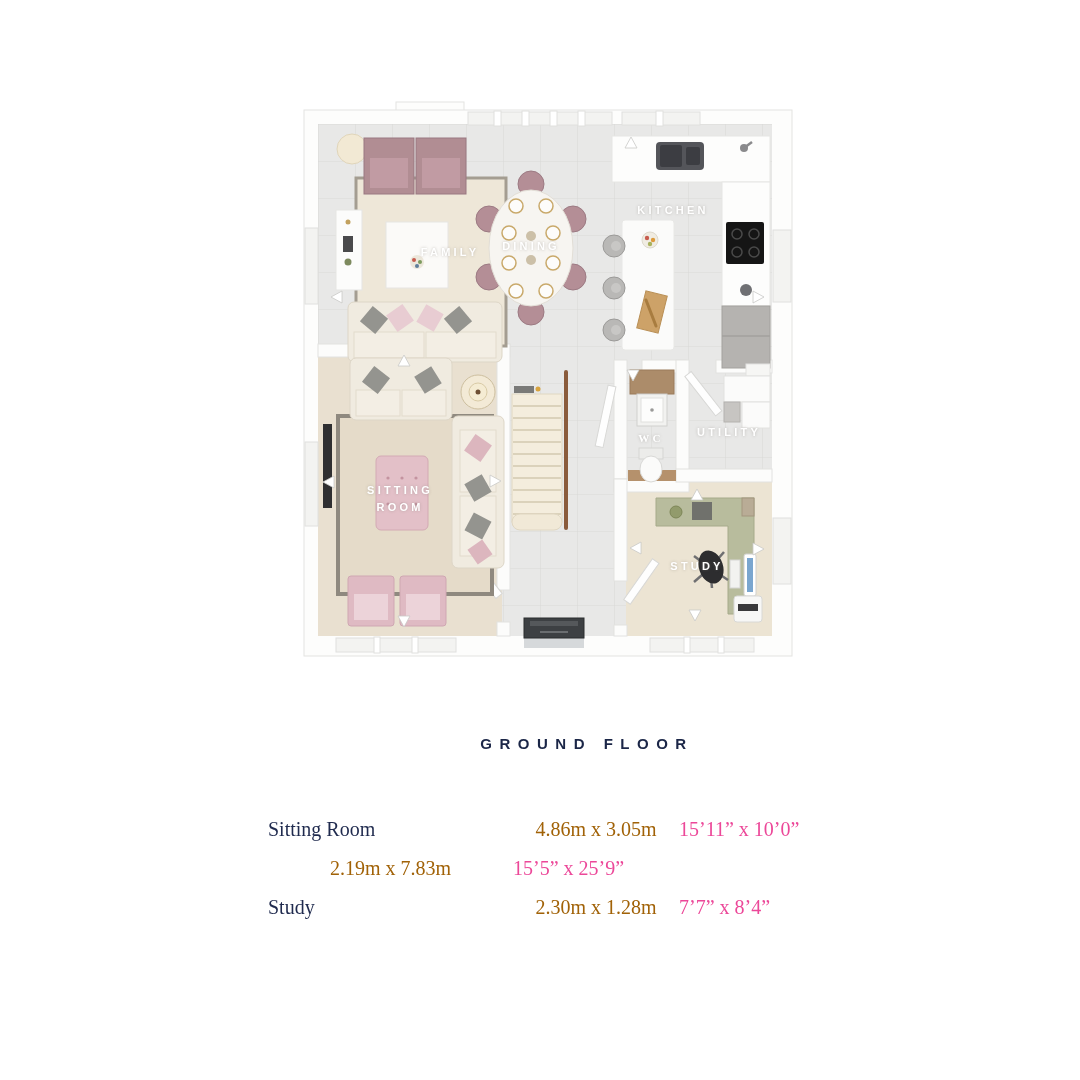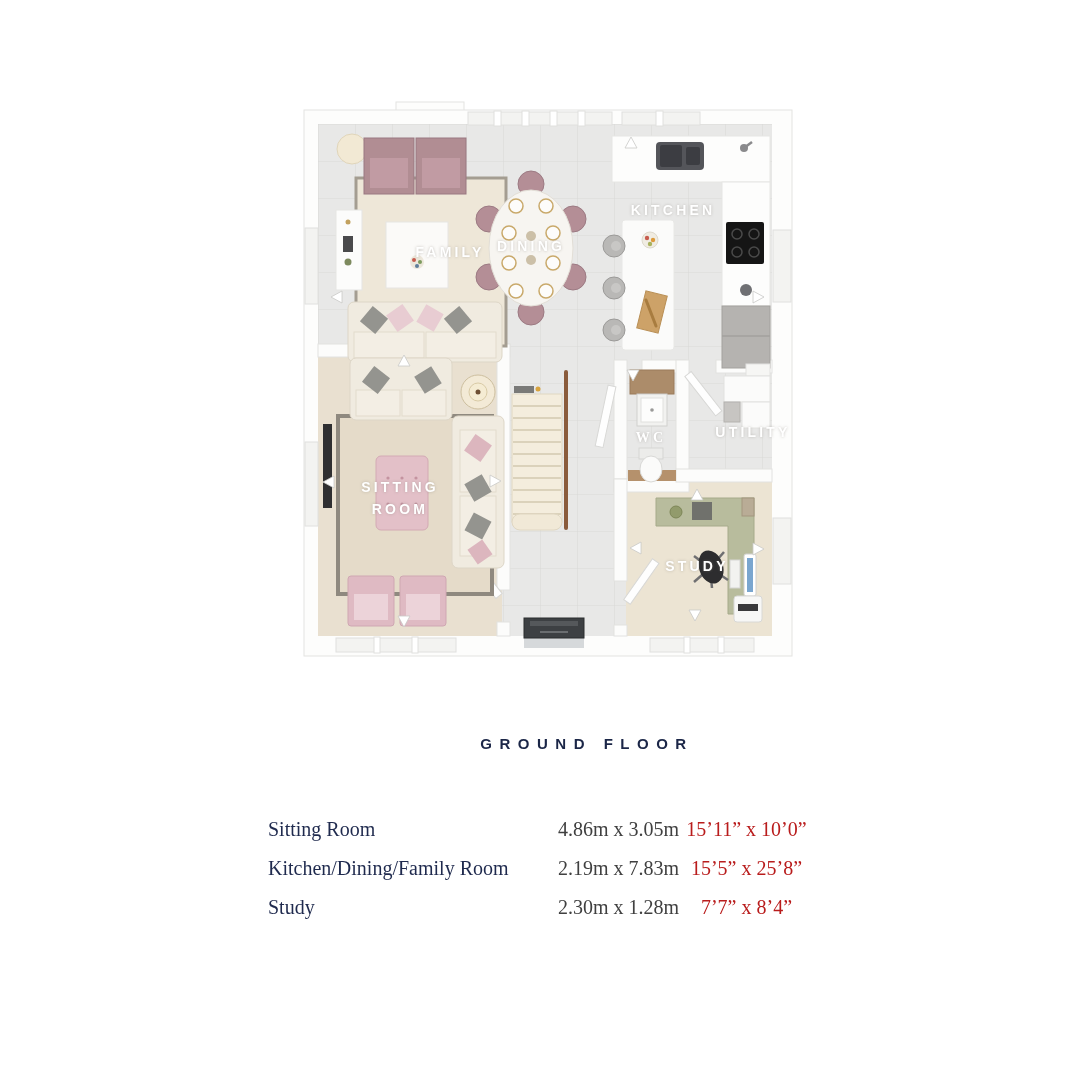--- a/index.html
+++ b/index.html
@@ -3,38 +3,38 @@
 <meta charset="utf-8">
 <style>
   html,body{margin:0;padding:0;}
   body{
     width:1080px;height:1080px;position:relative;overflow:hidden;
     background:#ffffff;
     font-family:"Liberation Sans", sans-serif;
   }
   .plan-wrap{position:absolute;left:0;top:0;width:1080px;height:1080px;}
   .room-label{
-    position:absolute;color:#ffffff;font-size:14px;font-weight:700;
+    position:absolute;color:#ffffff;font-size:11px;font-weight:700;
     letter-spacing:3.2px;text-align:center;transform:translate(-50%,-50%);
     text-shadow:0 0 3px rgba(130,125,118,.45);white-space:nowrap;
     font-family:"Liberation Sans", sans-serif;
   }
   .room-label.two-line{white-space:normal;width:86px;line-height:1.55;}
   .floor-title{
     position:absolute;left:0;top:735px;width:1080px;text-align:center;
     color:#1b2647;font-size:15px;font-weight:700;letter-spacing:7.5px;margin-left:47px;
   }
   .dim-table{
     position:absolute;left:268px;top:817px;width:546px;
     font-family:"Liberation Serif", serif;font-size:20px;
   }
   .dim-row{display:grid;grid-template-columns:245px 166px 135px;margin-bottom:14px;line-height:25px;}
   .dim-room{color:#1f2a4e;text-align:left;}
-  .dim-metric{color:#404040;text-align:right;}
-  .dim-imperial{color:#b91c1c;text-align:center;}
+  .dim-metric{color:#a16207;text-align:center;}
+  .dim-imperial{color:#ec4899;text-align:left;}
 </style>
 </head>
 <body>
 
 <div class="plan-wrap">
 <svg width="1080" height="1080" viewBox="0 0 1080 1080">
   <defs>
     <pattern id="tilegrid" width="37" height="37" patternUnits="userSpaceOnUse" x="318" y="124">
       <path d="M37 0H0V37" fill="none" stroke="#dadad8" stroke-width="1.2"></path>
     </pattern>
@@ -321,35 +321,34 @@
     <path d="M0,-7 L6,4 L-6,4 Z" transform="translate(695,614) rotate(180)"></path>
   </g>
 </svg>
 
   
   <div class="room-label" style="left:412px;top:252px;margin-left:38px;">FAMILY</div>
   <div class="room-label" style="left:531px;top:246px;text-align:right;">DINING</div>
   <div class="room-label" style="left:673px;top:210px;">KITCHEN</div>
   <div class="room-label two-line" style="left:400px;top:499px;">SITTING ROOM</div>
   <div class="room-label" style="left:651px;top:438px;font-family:Liberation Serif, serif;">WC</div>
-  <div class="room-label" style="left:729px;top:432px;margin-left:24px;">UTILITY</div>
+  <div class="room-label" style="left:729px;top:432px;">UTILITY</div>
   <div class="room-label" style="left:697px;top:566px;">STUDY</div>
 </div>
 
 <div class="floor-title">GROUND FLOOR</div>
 
 <div class="dim-table">
   <div class="dim-row">
     <div class="dim-room">Sitting Room</div>
     <div class="dim-metric">4.86m x 3.05m</div>
     <div class="dim-imperial">15’11” x 10’0”</div>
   </div>
   <div class="dim-row">
-    <div class="dim-room">Kitchen/Dining/Family Room</div>
     <div class="dim-metric">2.19m x 7.83m</div>
-    <div class="dim-imperial">15’5” x 25’8”</div>
+    <div class="dim-imperial">15’5” x 25’9”</div>
   </div>
   <div class="dim-row">
     <div class="dim-room">Study</div>
     <div class="dim-metric">2.30m x 1.28m</div>
     <div class="dim-imperial">7’7” x 8’4”</div>
   </div>
 </div>
 
 </body></html>

